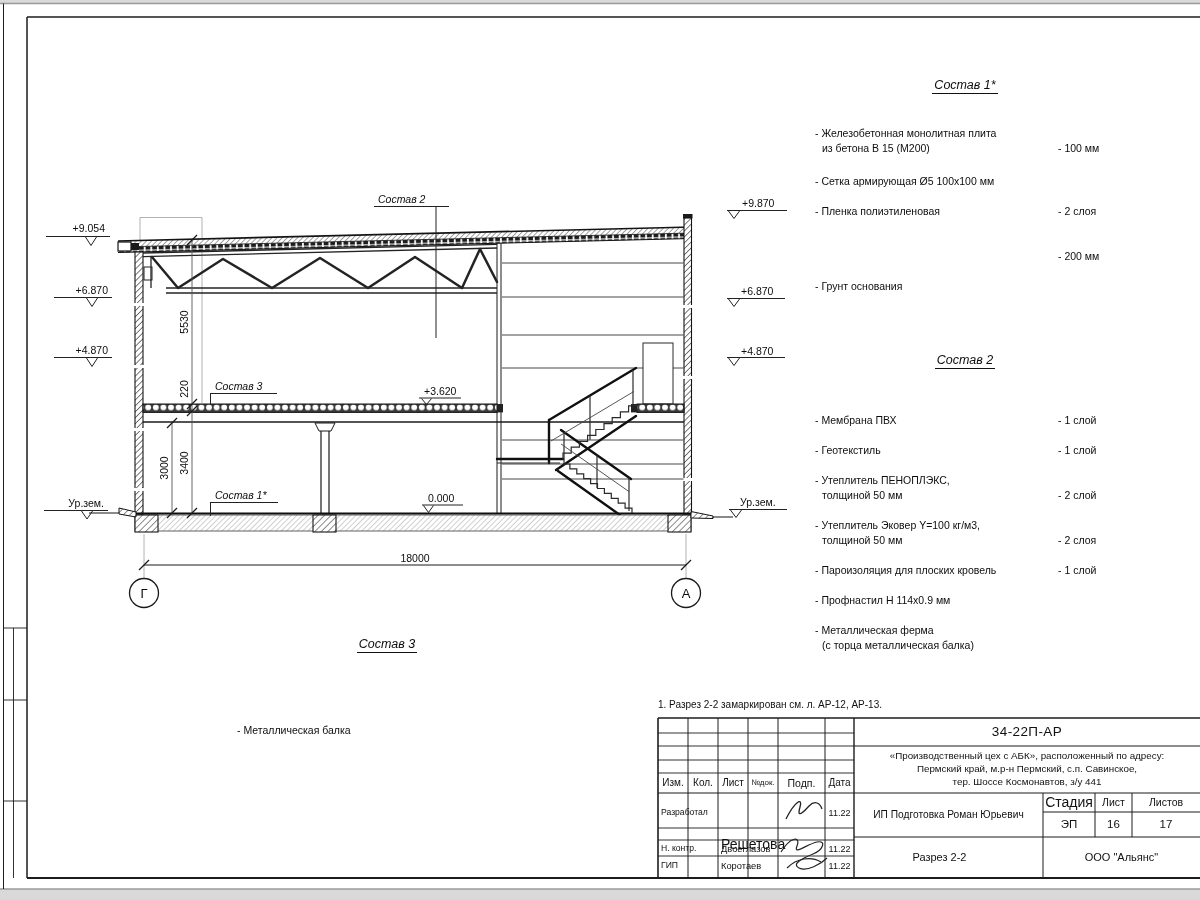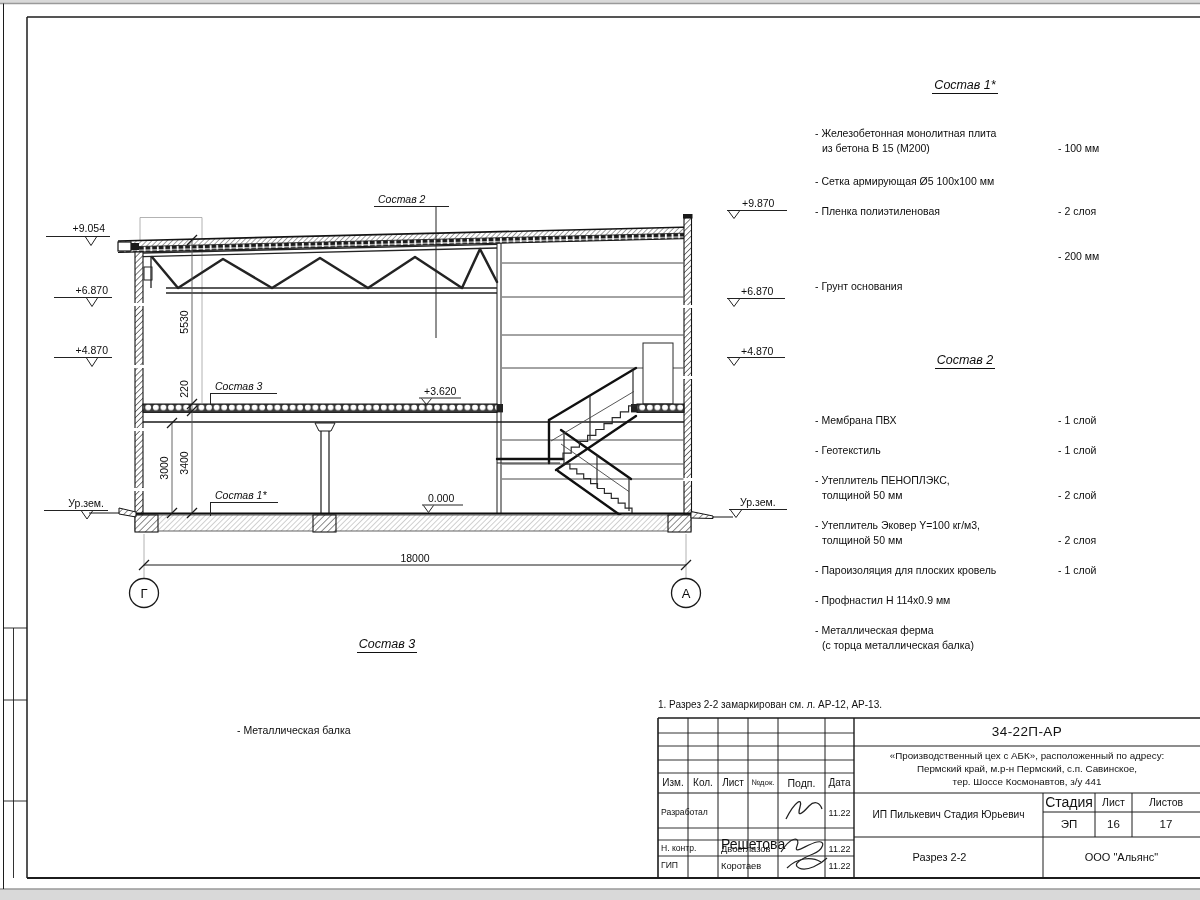--- a/index.html
+++ b/index.html
@@ -362,21 +362,21 @@
 </div>
 
 <div class="abs" style="left:658px;top:699px;width:420px;height:14px;font-size:10px;">1. Разрез 2-2 замаркирован см. л. АР-12, АР-13.</div>
 
 <div class="tb-text" style="left:854px;top:719px;width:346px;height:26px;font-size:13.5px;letter-spacing:0.4px;">34-22П-АР</div>
 
 <div class="tb-text" style="left:856px;top:749px;width:342px;height:13px;font-size:9.8px;">«Производственный цех с АБК», расположенный по адресу:</div>
 <div class="tb-text" style="left:856px;top:762px;width:342px;height:13px;font-size:9.8px;">Пермский край, м.р-н Пермский, с.п. Савинское,</div>
 <div class="tb-text" style="left:856px;top:775px;width:342px;height:13px;font-size:9.8px;">тер. Шоссе Космонавтов, з/у 441</div>
 
-<div class="tb-text" style="left:856px;top:793px;width:185px;height:44px;font-size:10.2px;">ИП Пилькевич Стадия Юрьевич</div>
+<div class="tb-text" style="left:856px;top:793px;width:185px;height:44px;font-size:10.2px;">ИП Подготовка Роман Юрьевич</div>
 <div class="tb-text" style="left:854px;top:837px;width:171px;height:41px;font-size:11px;">Разрез 2-2</div>
 <div class="tb-text" style="left:1043px;top:837px;width:157px;height:41px;font-size:11px;">ООО "Альянс"</div>
 
 <div class="tb-text" style="left:1043px;top:793px;width:52px;height:19px;font-size:14px;text-align:center;">Стадия</div>
 <div class="tb-text" style="left:1095px;top:793px;width:37px;height:19px;font-size:10.5px;">Лист</div>
 <div class="tb-text" style="left:1132px;top:793px;width:68px;height:19px;font-size:10.5px;">Листов</div>
 <div class="tb-text" style="left:1043px;top:812px;width:52px;height:25px;font-size:11.5px;">ЭП</div>
 <div class="tb-text" style="left:1095px;top:812px;width:37px;height:25px;font-size:11.5px;">16</div>
 <div class="tb-text" style="left:1132px;top:812px;width:68px;height:25px;font-size:11.5px;">17</div>
 

